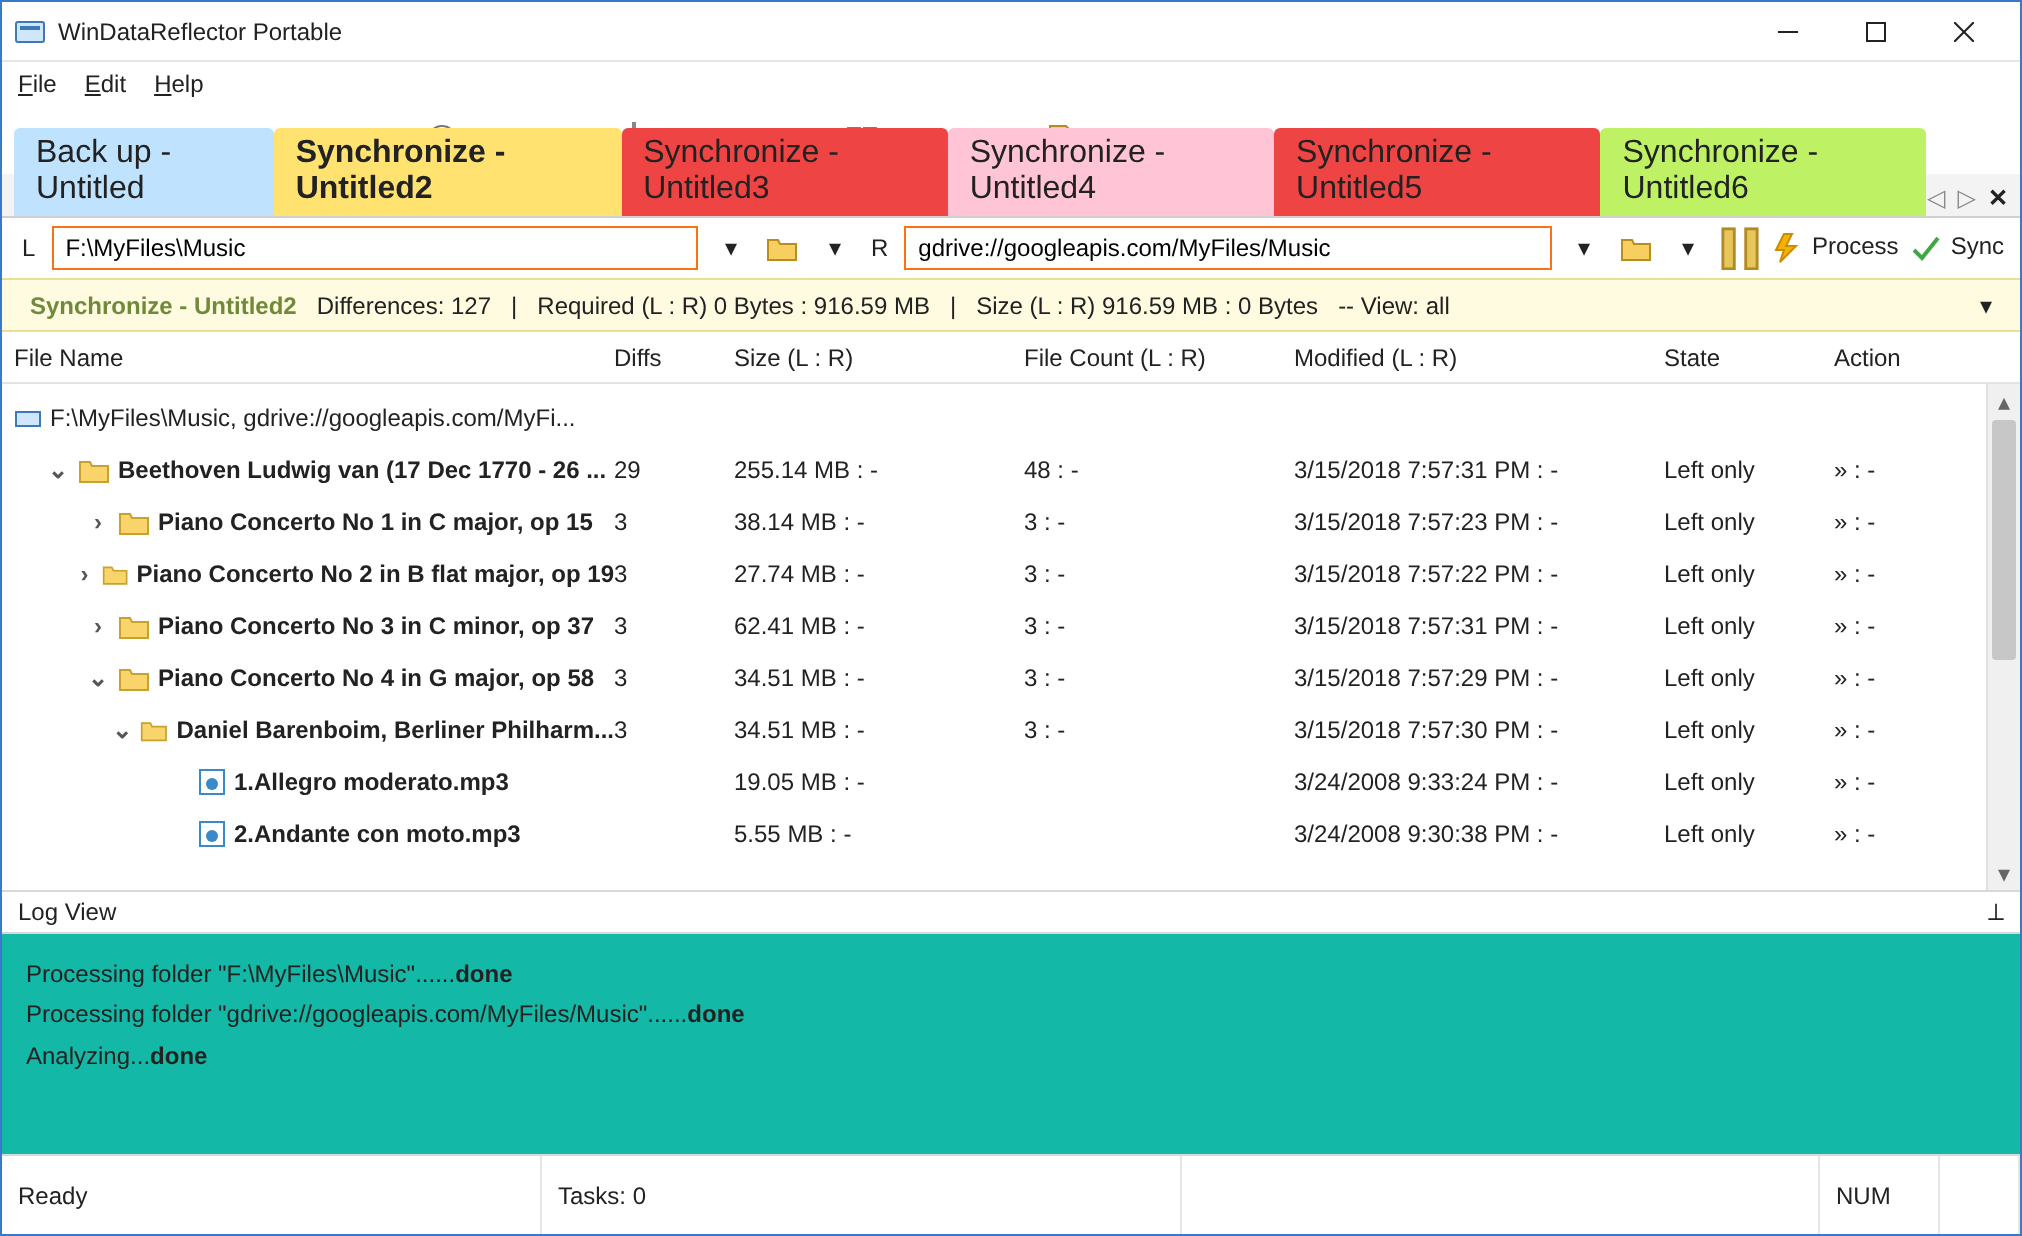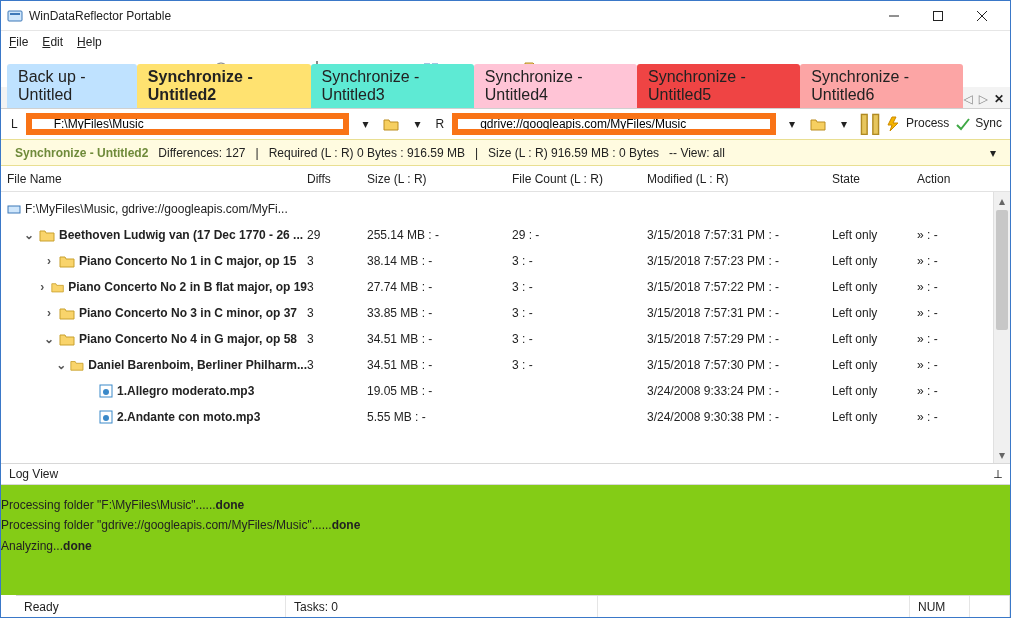--- a/index.html
+++ b/index.html
@@ -28,32 +28,32 @@
   .tb-item .icon { width: 18px; height: 18px; }
   .tb-item .arrow { width: 10px; height: 10px; }
 
   
   .tabstrip { height: 22px; background: #f3f3f3; display: flex; align-items: flex-end;
               padding: 0 6px; border-bottom: 1px solid #d0d0d0; }
   .tab { padding: 3px 10px; font-size: 16px; border-top-left-radius: 3px;
          border-top-right-radius: 3px; margin-right: 0; border: 1px solid transparent; }
   .tab.blue   { background: #bfe2ff; }
   .tab.yellow { background: #ffe270; font-weight: bold; }
-  .tab.teal   { background: #5eead4; }
+  .tab.teal   { background: #ef4444; }
   .tab.pink   { background: #ffc4d6; }
   .tab.violet { background: #ef4444; }
-  .tab.green  { background: #fca5a5; }
+  .tab.green  { background: #bef264; }
   .tabstrip .spacer { flex: 1; }
   .tabstrip .nav { display: flex; align-items: center; gap: 6px; padding-bottom: 2px; }
 
   
   .pathbar { height: 30px; display: flex; align-items: center; padding: 4px 8px; gap: 6px; }
   .pathbar .lr { font-size: 12px; padding: 0 2px; }
-  .pathbar input { flex: 1; min-width: 40px; height: 22px; border: 6px solid #f97316;
-                   padding: 0 22px; font-family: inherit; font-size: 12px; }
+  .pathbar input { flex: 1; min-width: 40px; height: 22px; border: 1px solid #f97316;
+                   padding: 0 6px; font-family: inherit; font-size: 12px; }
   .pathbar .mini { width: 20px; height: 20px; display: flex; align-items: center;
                    justify-content: center; }
   .pathbar .act { display: flex; gap: 4px; }
 
   
   .statstrip { height: 27px; background: #fffbe0; border: 1px solid #e9df92;
                border-left: none; border-right: none; display: flex; align-items: center;
                padding: 0 14px; font-size: 12px; gap: 10px; }
   .statstrip .name { color: #6f8a3a; font-weight: bold; }
   .statstrip .gap { flex: 1; }
@@ -88,27 +88,27 @@
            background: #c7c7c7; border-radius: 2px; }
   .sb-btn { position: absolute; left: 0; right: 0; height: 17px; display: flex;
             align-items: center; justify-content: center; color: #666; }
   .sb-btn.up { top: 0; }
   .sb-btn.down { bottom: 0; }
 
   
   .logview-hdr { height: 22px; display: flex; align-items: center; padding: 0 8px;
                  border-top: 1px solid #d8d8d8; border-bottom: 1px solid #d8d8d8; }
   .logview-hdr .pin { margin-left: auto; }
-  .logview { background: #84cc16; padding: 10px 0; font-size: 12px;
+  .logview { background: #14b8a6; padding: 10px 12px; font-size: 12px;
              height: 110px; line-height: 1.7; }
   .logview b { font-weight: bold; }
 
   
-  .statusbar { height: 22px; border-top: 1px solid #d8d8d8; display: flex;
-               align-items: center; font-size: 12px; margin-left: 15px; }
+  .statusbar { height: 40px; border-top: 1px solid #d8d8d8; display: flex;
+               align-items: center; font-size: 12px; }
   .sb-cell { padding: 0 8px; border-right: 1px solid #e5e5e5; height: 100%;
              display: flex; align-items: center; }
   .sb-cell.sm { width: 40px; justify-content: center; }
   .sb-cell.grow { flex: 1; }
   .sb-cell.short { flex: 0 0 270px; }
 
   
   .yellow-folder { fill: #f9d46b; stroke: #c9a12e; }
   .folder-open   { fill: #f6cf60; stroke: #bb8d21; }
   .book { fill: #7db7e8; stroke: #4b88c0; }
@@ -300,21 +300,21 @@
         <div class="rname">
           <span class="ind" style="width:12px"></span>
           <span class="exp">⌄</span>
           <svg class="fld yellow-folder" viewBox="0 0 16 14">
             <path d="M1 3h5l1 2h8v8H1z"></path>
           </svg>
           <span>Beethoven Ludwig van (17 Dec 1770 - 26 ...</span>
         </div>
         <div class="col c-diffs">29</div>
         <div class="col c-size">255.14 MB : -</div>
-        <div class="col c-count">29 : -</div>
+        <div class="col c-count">48 : -</div>
         <div class="col c-mod">3/15/2018 7:57:31 PM : -</div>
         <div class="col c-state">Left only</div>
         <div class="col c-act">» : -</div>
       </div>
       <div class="row bold">
         <div class="rname">
           <span class="ind" style="width:32px"></span>
           <span class="exp">›</span>
           <svg class="fld yellow-folder" viewBox="0 0 16 14">
             <path d="M1 3h5l1 2h8v8H1z"></path>
@@ -347,21 +347,21 @@
       <div class="row bold">
         <div class="rname">
           <span class="ind" style="width:32px"></span>
           <span class="exp">›</span>
           <svg class="fld yellow-folder" viewBox="0 0 16 14">
             <path d="M1 3h5l1 2h8v8H1z"></path>
           </svg>
           <span>Piano Concerto No 3 in C minor, op 37</span>
         </div>
         <div class="col c-diffs">3</div>
-        <div class="col c-size">33.85 MB : -</div>
+        <div class="col c-size">62.41 MB : -</div>
         <div class="col c-count">3 : -</div>
         <div class="col c-mod">3/15/2018 7:57:31 PM : -</div>
         <div class="col c-state">Left only</div>
         <div class="col c-act">» : -</div>
       </div>
       <div class="row bold">
         <div class="rname">
           <span class="ind" style="width:32px"></span>
           <span class="exp">⌄</span>
           <svg class="fld yellow-folder" viewBox="0 0 16 14">

